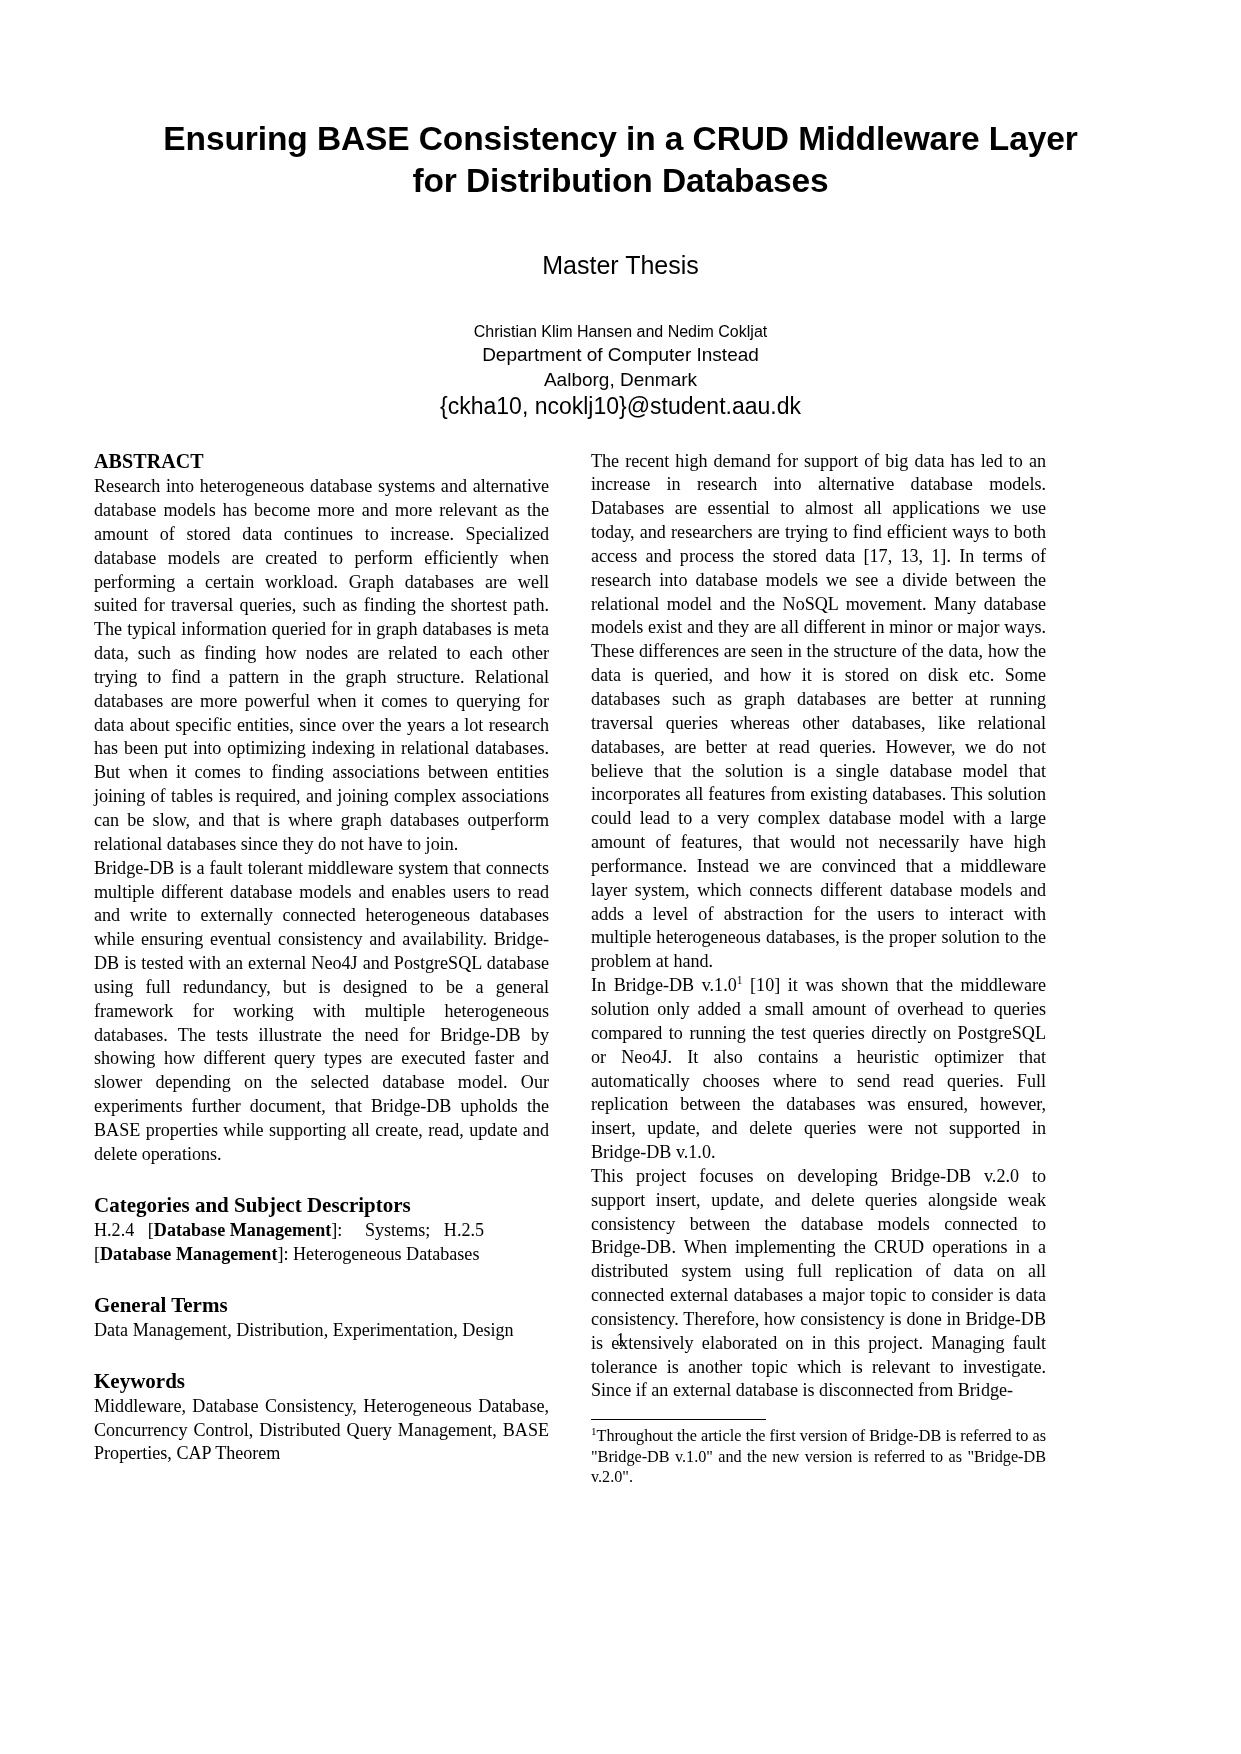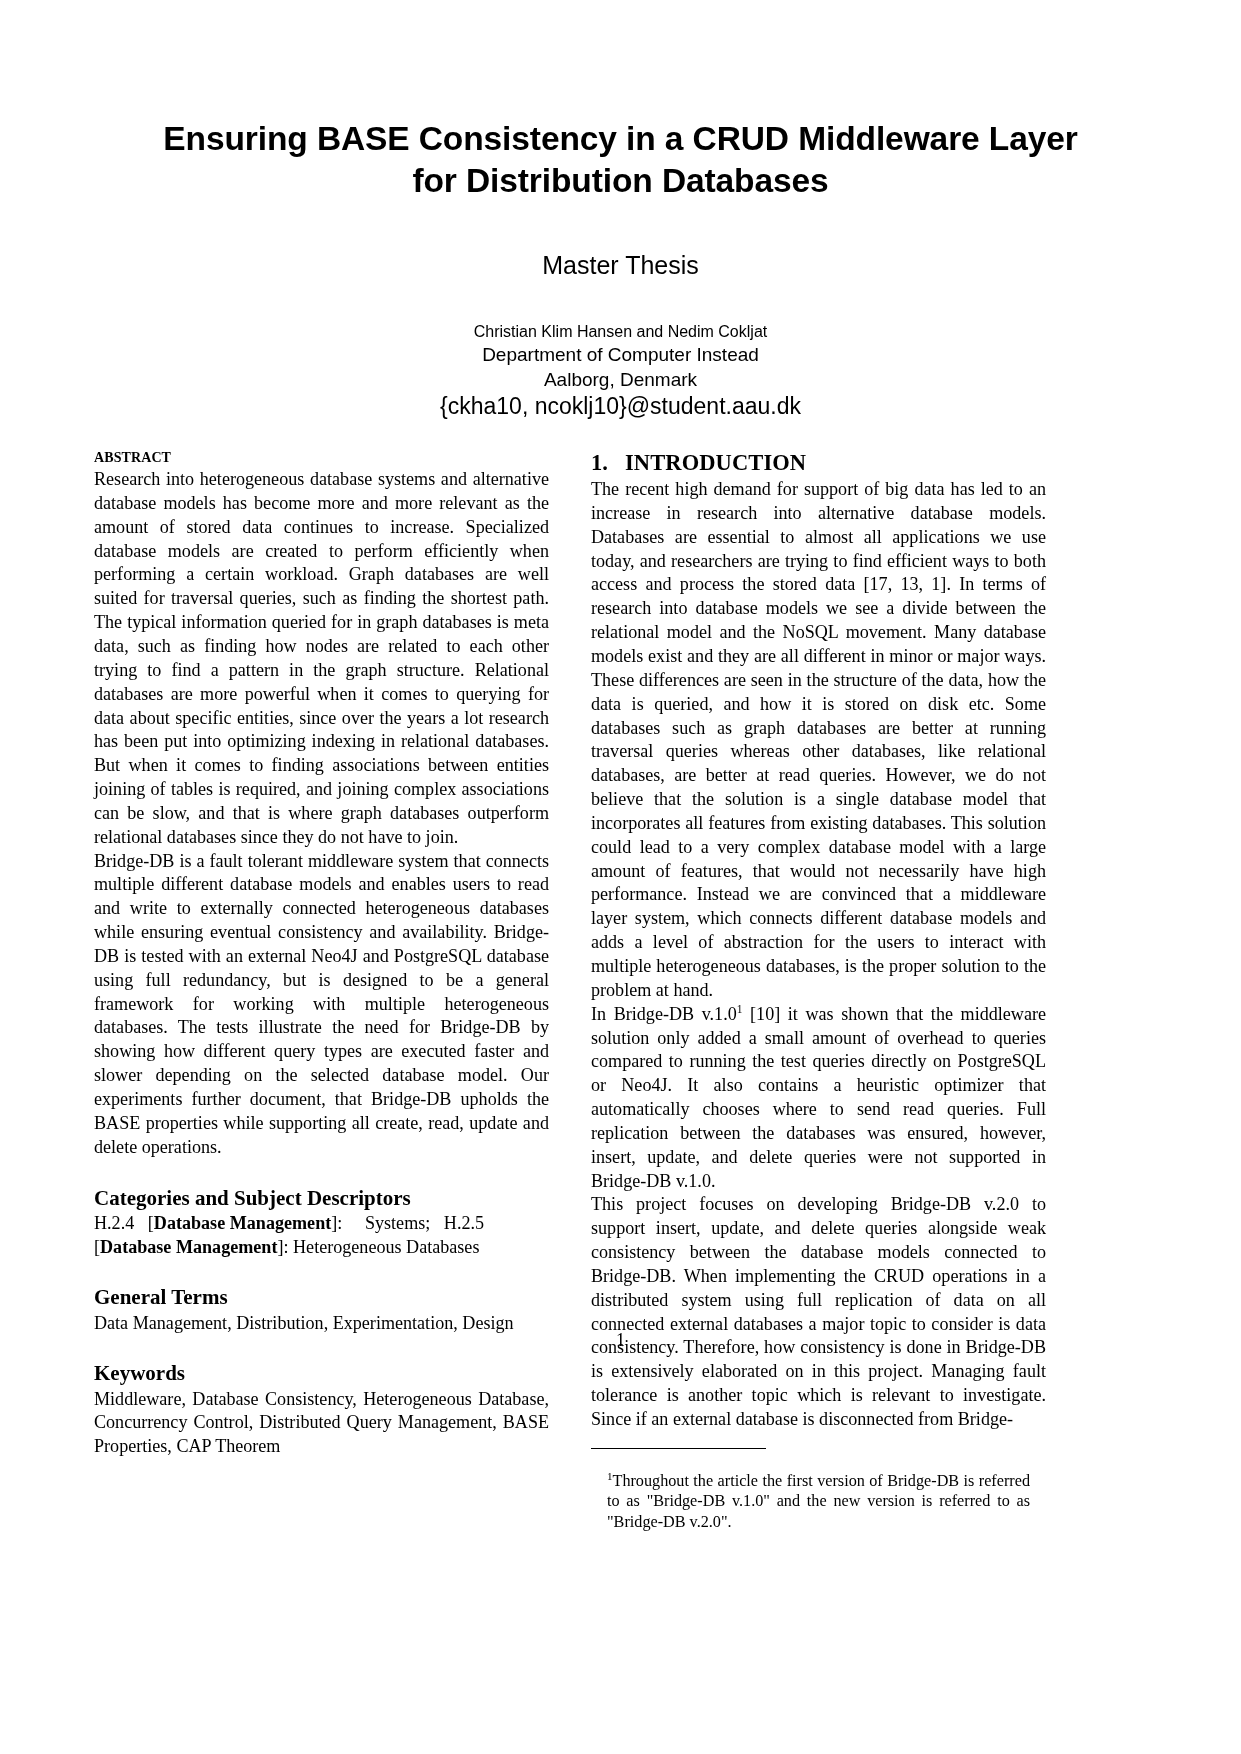--- a/index.html
+++ b/index.html
@@ -81,21 +81,21 @@
     letter-spacing: 0.1px;
   }
   h2.sec-head.numbered {
     font-size: 22.5px;
   }
   h2.sec-head .secnum {
     display: inline-block;
     min-width: 34px;
   }
   h2.sec-head.caps {
-    font-size: 14px;
+    font-size: 20px;
   }
   h2.sub-head {
     font-size: 21px;
     font-weight: bold;
     margin: 26px 0 1px 0;
     line-height: 1.2;
   }
 
   p.body {
     font-size: 18.1px;
@@ -129,21 +129,21 @@
     position: absolute;
     top: 0; left: 0;
     width: 175px;
     height: 1px;
     background: #000;
   }
   .footnote-text {
     font-size: 16.2px;
     line-height: 1.26;
     text-align: justify;
-    margin: 16px;
+    margin: 0;
   }
   .footnote-text sup {
     font-size: 11px;
     vertical-align: super;
     line-height: 0;
   }
 
   sup.fn-marker {
     font-size: 11.5px;
     vertical-align: super;
@@ -198,23 +198,20 @@
       <h2 class="sub-head">General Terms</h2>
       <p class="body">Data Management, Distribution, Experimentation, Design</p>
 
       <h2 class="sub-head">Keywords</h2>
       <p class="body">Middleware, Database Consistency, Heterogeneous Database, Concurrency Control, Distributed Query Management, BASE Properties, CAP Theorem</p>
 
     </div>
 
     <div class="col">
 
-      <h2 class="sec-head numbered">
-        <span class="secnum">1.</span><span>INTRODUCTION</span>
-      </h2>
 
       <p class="body">The recent high demand for support of big data has led to an increase in research into alternative database models. Databases are essential to almost all applications we use today, and researchers are trying to find efficient ways to both access and process the stored data [17, 13, 1]. In terms of research into database models we see a divide between the relational model and the NoSQL movement. Many database models exist and they are all different in minor or major ways. These differences are seen in the structure of the data, how the data is queried, and how it is stored on disk etc. Some databases such as graph databases are better at running traversal queries whereas other databases, like relational databases, are better at read queries. However, we do not believe that the solution is a single database model that incorporates all features from existing databases. This solution could lead to a very complex database model with a large amount of features, that would not necessarily have high performance. Instead we are convinced that a middleware layer system, which connects different database models and adds a level of abstraction for the users to interact with multiple heterogeneous databases, is the proper solution to the problem at hand.</p>
 
       <p class="body spaced"><span>In Bridge-DB v.1.0</span><sup class="fn-marker">1</sup><span> [10] it was shown that the middleware solution only added a small amount of overhead to queries compared to running the test queries directly on PostgreSQL or Neo4J. It also contains a heuristic optimizer that automatically chooses where to send read queries. Full replication between the databases was ensured, however, insert, update, and delete queries were not supported in Bridge-DB v.1.0.</span></p>
 
       <p class="body spaced">This project focuses on developing Bridge-DB v.2.0 to support insert, update, and delete queries alongside weak consistency between the database models connected to Bridge-DB. When implementing the CRUD operations in a distributed system using full replication of data on all connected external databases a major topic to consider is data consistency. Therefore, how consistency is done in Bridge-DB is extensively elaborated on in this project. Managing fault tolerance is another topic which is relevant to investigate. Since if an external database is disconnected from Bridge-</p>
 
       <div class="footnote">
         <div class="footnote-rule"></div>
         <p class="footnote-text"><sup>1</sup><span>Throughout the article the first version of Bridge-DB is referred to as "Bridge-DB v.1.0" and the new version is referred to as "Bridge-DB v.2.0".</span></p>

